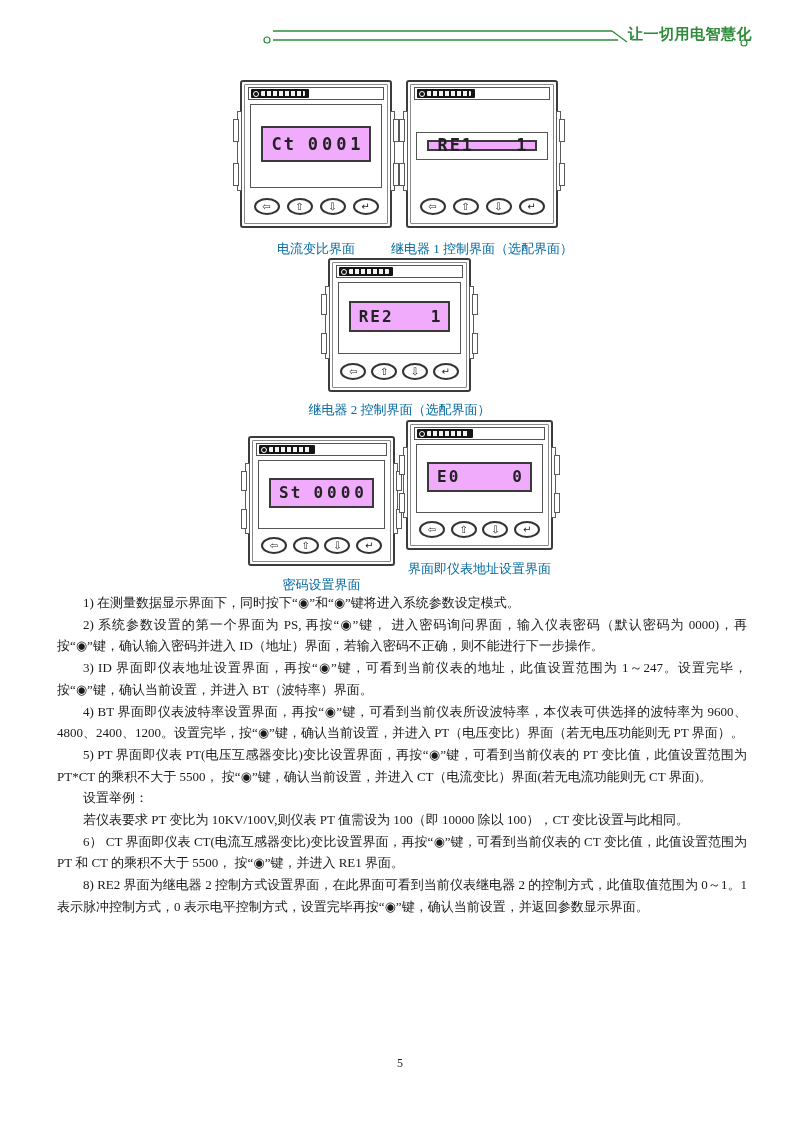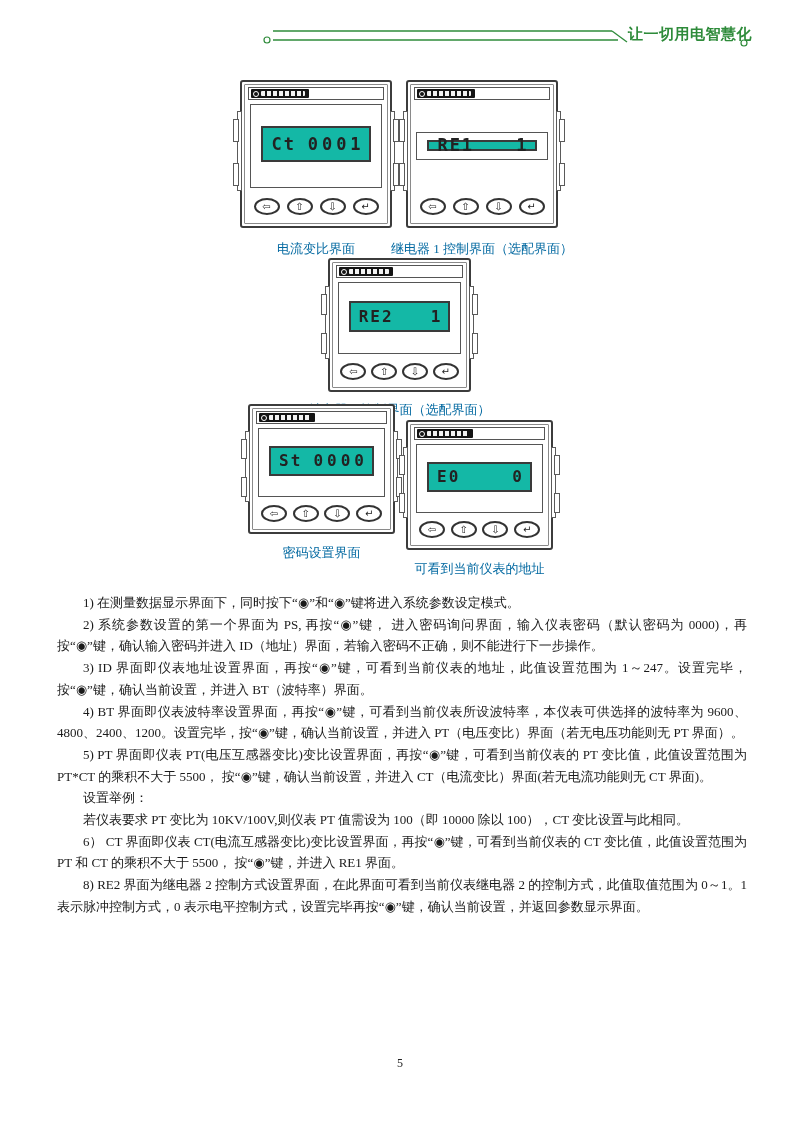--- a/index.html
+++ b/index.html
@@ -41,21 +41,21 @@
   }
   .logo-dot { width:6px; height:6px; border:1px solid #fff; border-radius:50%; flex:0 0 auto; }
   .logo-marks {
     flex:1; height:5px;
     background:repeating-linear-gradient(90deg,#f2f2f2 0 4px,#141414 4px 6px);
     border-radius:1px; margin-right:2px;
   }
   .panel { position:relative; flex:1; margin:4px 8px; border:1px solid #555; background:#fff; z-index:1; }
   .lcd {
     position:absolute; left:8%; right:8%; top:25%; height:45%;
-    border:2px solid #3a3a3a; background:#14b8a6;
+    border:2px solid #3a3a3a; background:#f0abfc;
     display:flex; align-items:center; justify-content:space-between; padding:0 8px;
     font-family:"DejaVu Sans Mono","Liberation Mono",monospace; font-weight:700;
     font-size:17px; color:#222;
   }
   .lcd-l { letter-spacing:2px; }
   .lcd-r { letter-spacing:4px; margin-right:-4px; }
   .btns { height:28px; margin:0 8px 6px; display:flex; align-items:center; justify-content:space-around; position:relative; z-index:1; }
   .btn {
     width:26px; height:17px; border:2px solid #333; border-radius:50%;
     display:flex; align-items:center; justify-content:center;
@@ -165,21 +165,21 @@
       <div class="btns" style="height:26px;">
         <span class="btn">⇦</span>
         <span class="btn">⇧</span>
         <span class="btn">⇩</span>
         <span class="btn">↵</span>
       </div>
     </div>
     <div class="caption" style="margin-top:9px;">继电器 2 控制界面（选配界面）</div>
   </div>
 
-  <div class="fig" style="left:240px;top:404px;width:163px;">
+  <div class="fig" style="left:240px;top:436px;width:163px;">
     <div class="device" style="height:130px;">
       <span class="clip rail l"></span>
       <span class="clip nub l t"></span>
       <span class="clip nub l b"></span>
       <span class="clip rail r"></span>
       <span class="clip nub r t"></span>
       <span class="clip nub r b"></span>
       <div class="logo-bar">
         <span class="logo-badge">
             <span class="logo-dot"></span>
@@ -222,21 +222,21 @@
           <span class="lcd-r">0</span>
         </div>
       </div>
       <div class="btns" style="height:25px;">
         <span class="btn">⇦</span>
         <span class="btn">⇧</span>
         <span class="btn">⇩</span>
         <span class="btn">↵</span>
       </div>
     </div>
-    <div class="caption" style="margin-top:10px;">可看到当前仪表的地址</div>
+    <div class="caption" style="margin-top:10px;">界面即仪表地址设置界面</div>
   </div>
 
   <div class="content">
     <p class="para">1) 在测量数据显示界面下，同时按下“◉”和“◉”键将进入系统参数设定模式。</p>
     <p class="para">2) 系统参数设置的第一个界面为 PS, 再按“◉”键， 进入密码询问界面，输入仪表密码（默认密码为 0000)，再按“◉”键，确认输入密码并进入 ID（地址）界面，若输入密码不正确，则不能进行下一步操作。</p>
     <p class="para">3) ID 界面即仪表地址设置界面，再按“◉”键，可看到当前仪表的地址，此值设置范围为 1～247。设置完毕，按“◉”键，确认当前设置，并进入 BT（波特率）界面。</p>
     <p class="para">4) BT 界面即仪表波特率设置界面，再按“◉”键，可看到当前仪表所设波特率，本仪表可供选择的波特率为 9600、4800、2400、1200。设置完毕，按“◉”键，确认当前设置，并进入 PT（电压变比）界面（若无电压功能则无 PT 界面）。</p>
     <p class="para">5) PT 界面即仪表 PT(电压互感器变比)变比设置界面，再按“◉”键，可看到当前仪表的 PT 变比值，此值设置范围为 PT*CT 的乘积不大于 5500， 按“◉”键，确认当前设置，并进入 CT（电流变比）界面(若无电流功能则无 CT 界面)。</p>
     <p class="para">设置举例：</p>
     <p class="para">若仪表要求 PT 变比为 10KV/100V,则仪表 PT 值需设为 100（即 10000 除以 100），CT 变比设置与此相同。</p>

